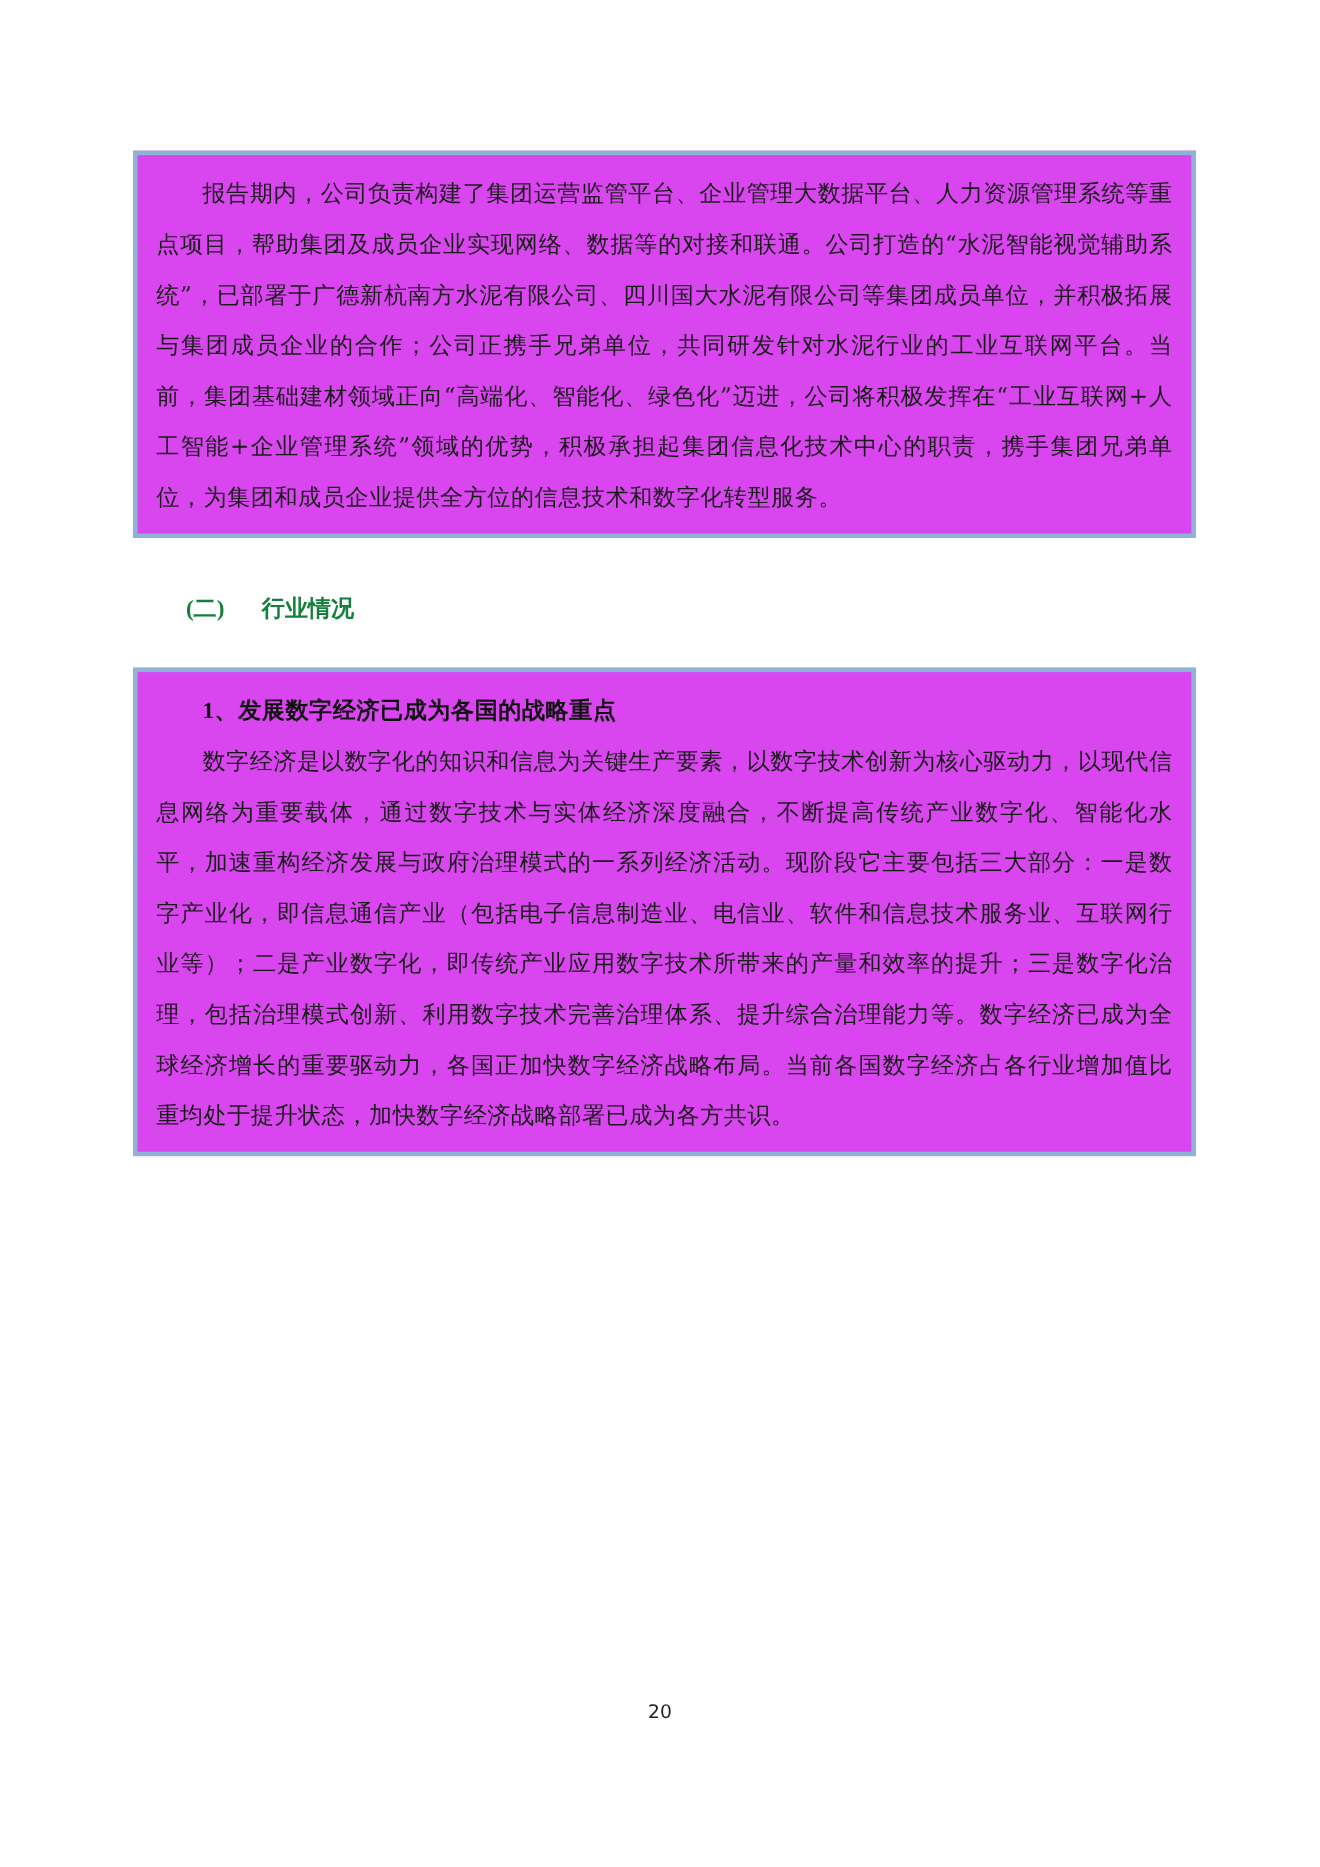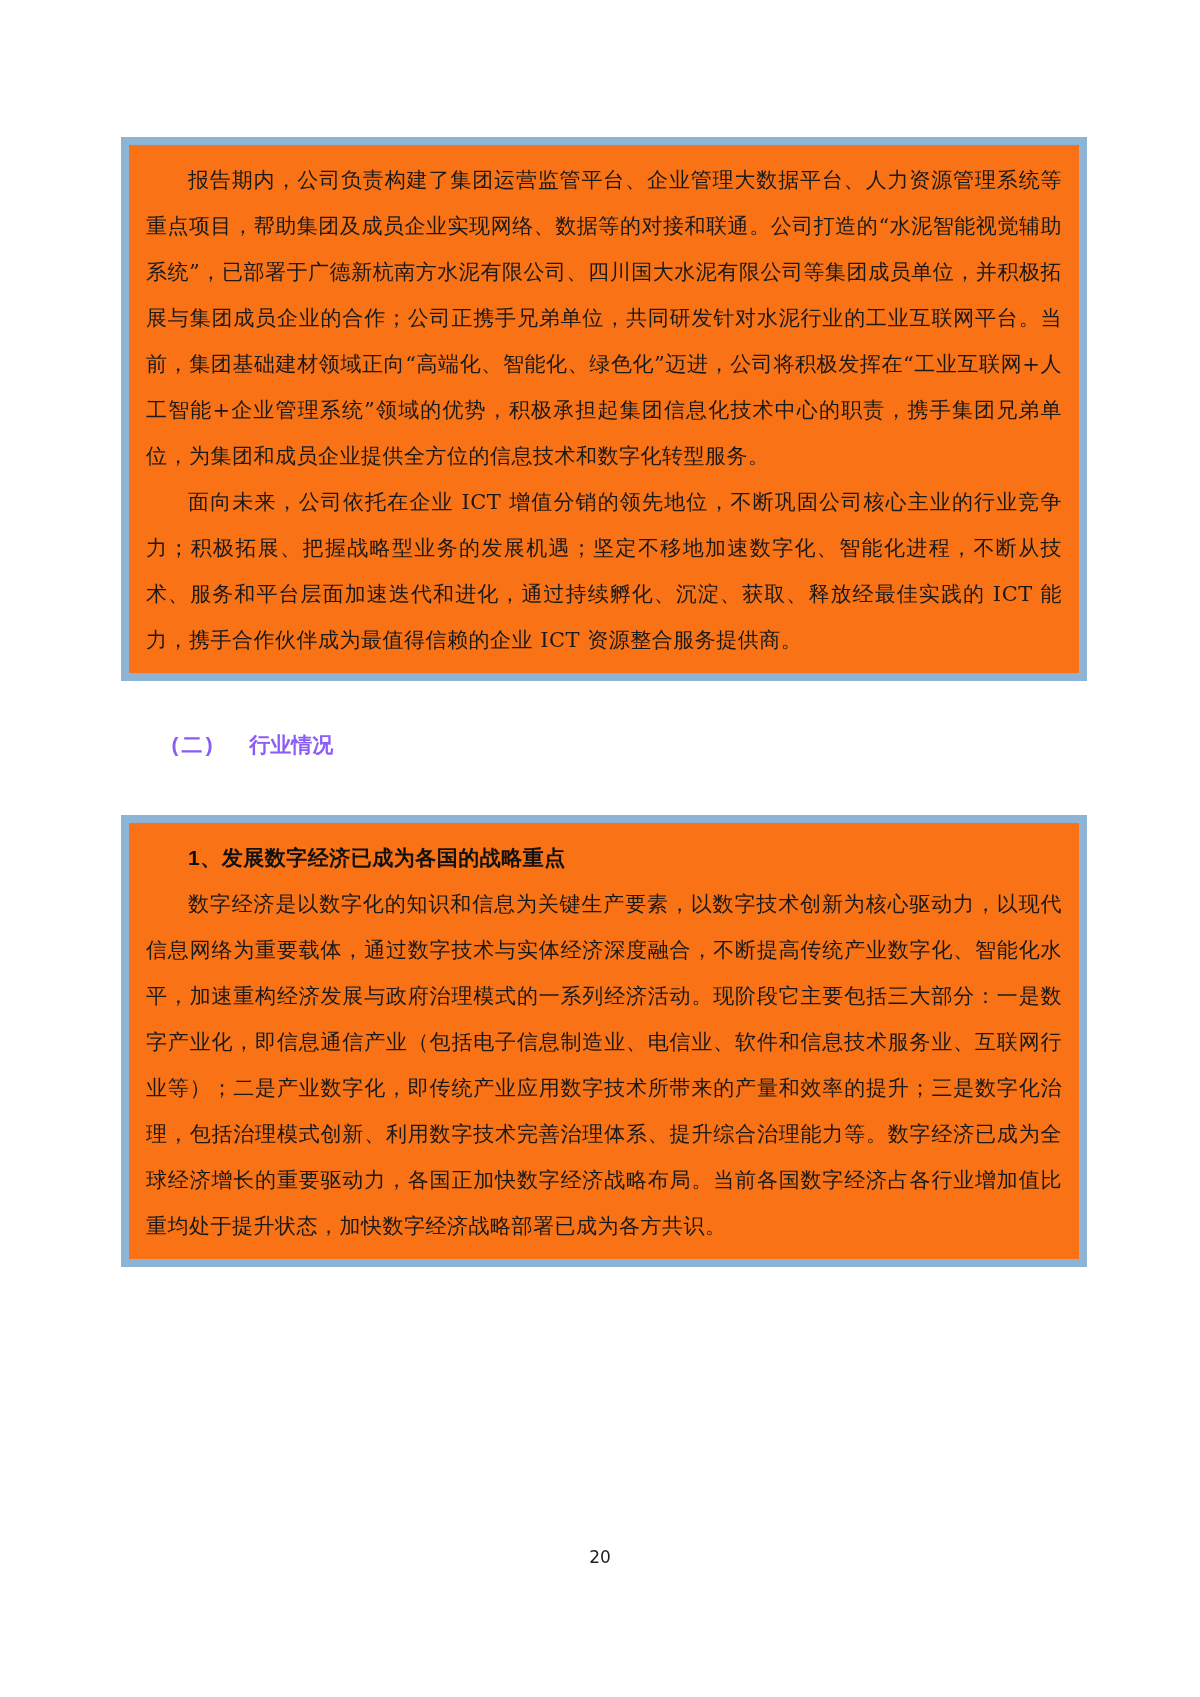--- a/index.html
+++ b/index.html
@@ -16,45 +16,45 @@
   .page {
     position: relative;
     box-sizing: border-box;
     width: 1200px;
     height: 1697px;
     padding: 137px 113px 0 121px;
     background: #ffffff;
   }
   .text-box {
     box-sizing: border-box;
-    border: 8px solid #0f766e;
-    background: #f97316;
+    border: 4px solid #0f766e;
+    background: #d946ef;
     padding: 12px 17px 10px 17px;
   }
   .text-box p {
     margin: 0;
     font-size: 21px;
     line-height: 46px;
     text-align: justify;
     text-indent: 2em;
     letter-spacing: 0.5px;
   }
   .section-heading {
-    margin: 50px 0 56px 48px;
-    font-family: Liberation Mono, monospace;
+    margin: 50px 0 40px 48px;
+    font-family: Liberation Serif, serif;
     font-weight: bold;
     font-size: 21px;
-    color: #8b5cf6;
+    color: #15803d;
   }
   .section-heading .num {
     display: inline-block;
     margin-right: 34px;
   }
   .subheading {
-    font-family: Liberation Sans, sans-serif;
+    font-family: Liberation Serif, serif;
     font-weight: bold;
     font-size: 21px !important;
     color: #111111;
   }
   .page-number {
     position: absolute;
     bottom: 130px;
     left: 0;
     width: 100%;
     text-align: center;
@@ -63,21 +63,20 @@
     color: #222222;
   }
 </style>
 </head>
 <body>
 
 <div class="page">
 
   <div class="text-box" style="border-color: rgb(142, 180, 213);">
     <p>报告期内，公司负责构建了集团运营监管平台、企业管理大数据平台、人力资源管理系统等重点项目，帮助集团及成员企业实现网络、数据等的对接和联通。公司打造的“水泥智能视觉辅助系统”，已部署于广德新杭南方水泥有限公司、四川国大水泥有限公司等集团成员单位，并积极拓展与集团成员企业的合作；公司正携手兄弟单位，共同研发针对水泥行业的工业互联网平台。当前，集团基础建材领域正向“高端化、智能化、绿色化”迈进，公司将积极发挥在“工业互联网+人工智能+企业管理系统”领域的优势，积极承担起集团信息化技术中心的职责，携手集团兄弟单位，为集团和成员企业提供全方位的信息技术和数字化转型服务。</p>
-    <p>面向未来，公司依托在企业 ICT 增值分销的领先地位，不断巩固公司核心主业的行业竞争力；积极拓展、把握战略型业务的发展机遇；坚定不移地加速数字化、智能化进程，不断从技术、服务和平台层面加速迭代和进化，通过持续孵化、沉淀、获取、释放经最佳实践的 ICT 能力，携手合作伙伴成为最值得信赖的企业 ICT 资源整合服务提供商。</p>
   </div>
 
   <div class="section-heading">
     <span class="num">(二)</span><span>行业情况</span>
   </div>
 
   <div class="text-box" style="border-color: rgb(142, 180, 213);">
     <p class="subheading">1、发展数字经济已成为各国的战略重点</p>
     <p>数字经济是以数字化的知识和信息为关键生产要素，以数字技术创新为核心驱动力，以现代信息网络为重要载体，通过数字技术与实体经济深度融合，不断提高传统产业数字化、智能化水平，加速重构经济发展与政府治理模式的一系列经济活动。现阶段它主要包括三大部分：一是数字产业化，即信息通信产业（包括电子信息制造业、电信业、软件和信息技术服务业、互联网行业等）；二是产业数字化，即传统产业应用数字技术所带来的产量和效率的提升；三是数字化治理，包括治理模式创新、利用数字技术完善治理体系、提升综合治理能力等。数字经济已成为全球经济增长的重要驱动力，各国正加快数字经济战略布局。当前各国数字经济占各行业增加值比重均处于提升状态，加快数字经济战略部署已成为各方共识。</p>
   </div>

